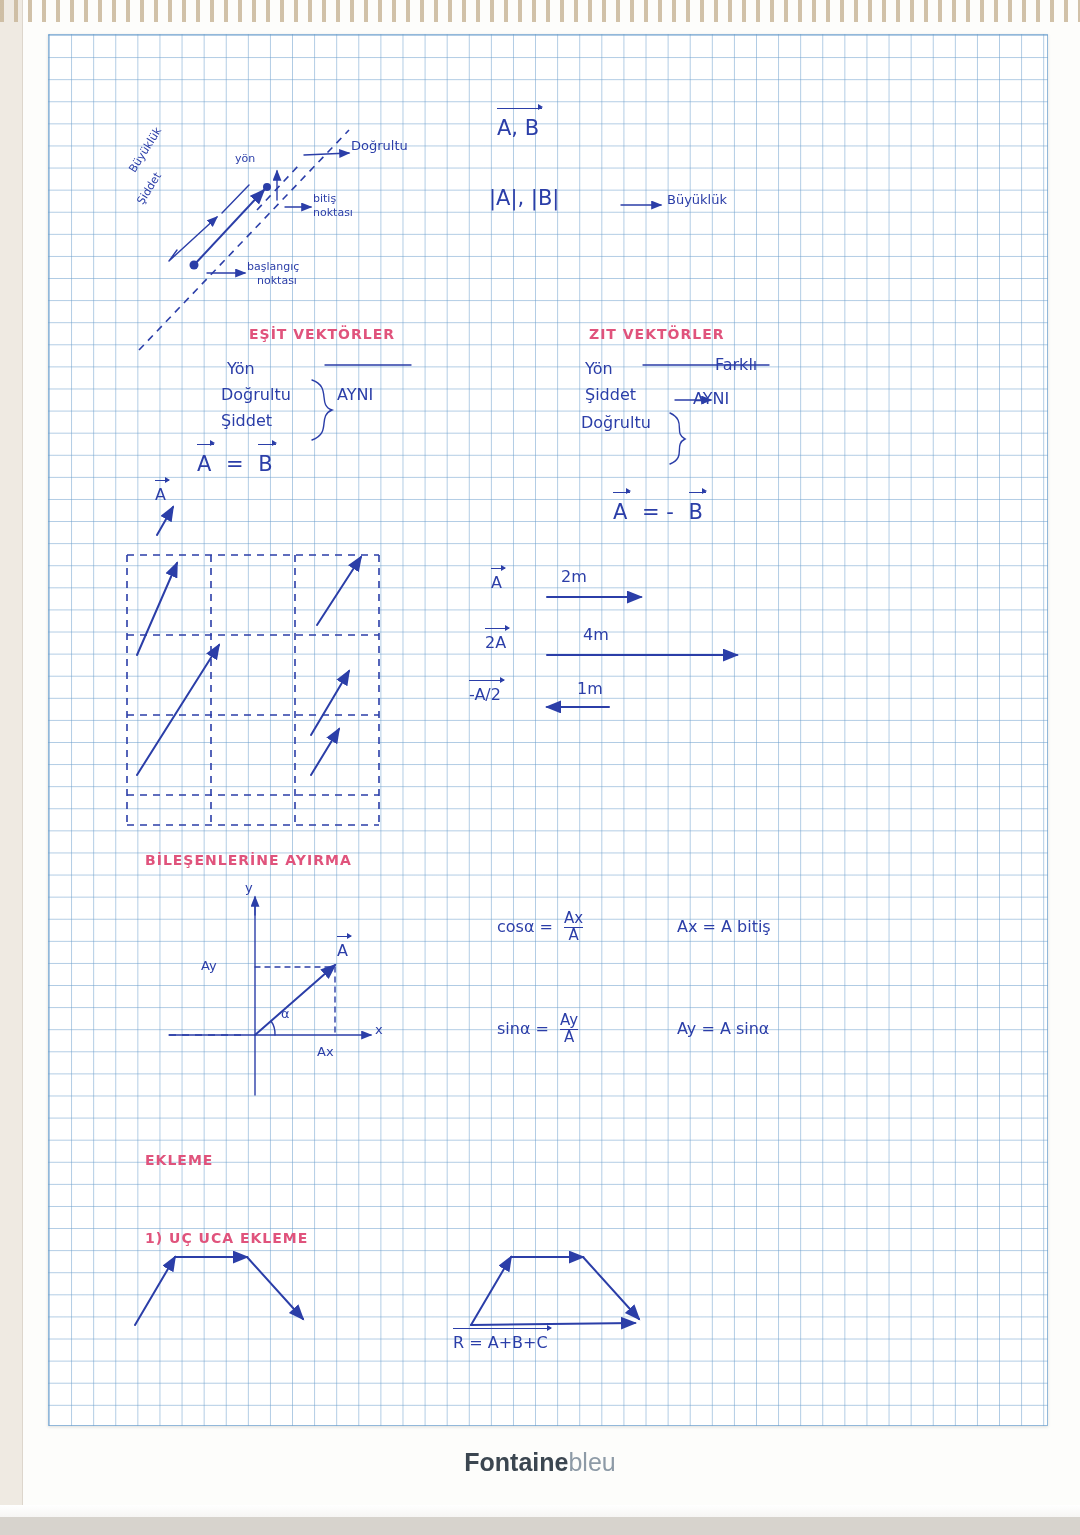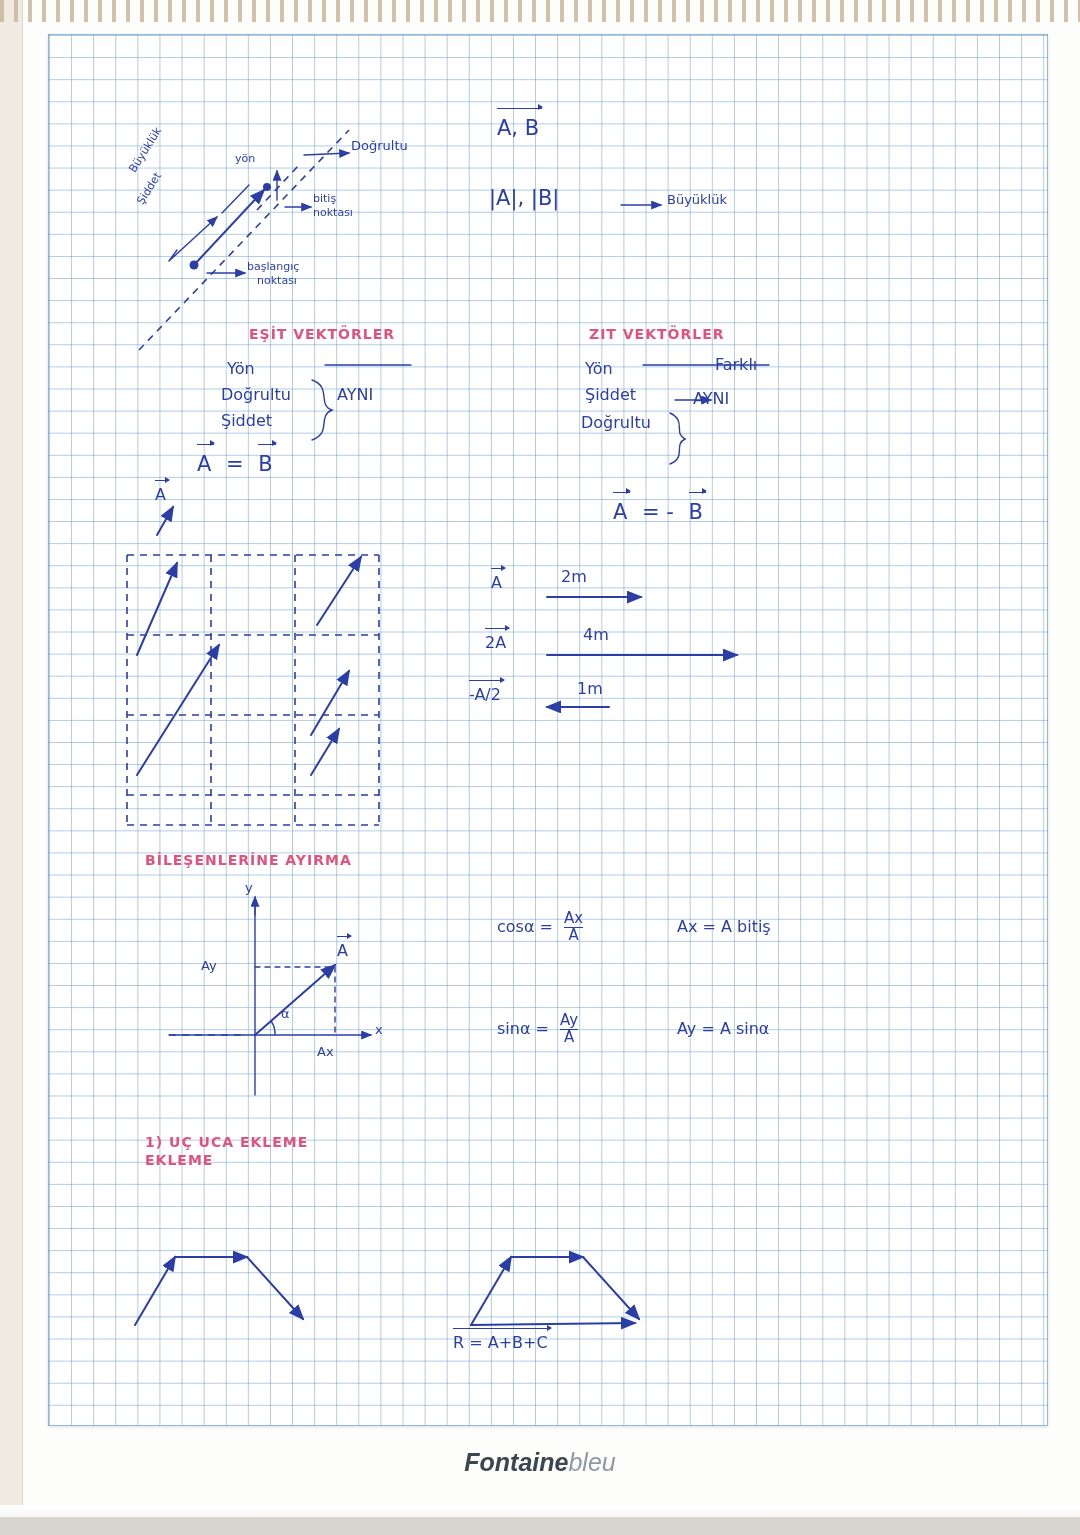--- a/index.html
+++ b/index.html
@@ -140,21 +140,20 @@
 
   .footer {
     position: absolute;
     left: 0;
     top: 1448px;
     width: 1080px;
     text-align: center;
     font-family: "Liberation Sans", sans-serif;
     font-size: 25px;
     color: #5d6b77;
-    font-style: italic;
   }
   .footer b { color: #3b4650; font-weight: bold; }
   .footer span.light { color: #8d9aa6; }
 </style>
 </head>
 <body>
 
 <div id="page">
   <div class="page-left-edge"></div>
   <div class="punch-strip"></div>
@@ -323,21 +322,21 @@
     <div class="ink t-md" style="left:448px; top:978px;">
       <span>sinα =</span>
       <span class="frac" style="margin-left:6px;">
         <span class="num">Ay</span>
         <span class="den">A</span>
       </span>
     </div>
     <div class="ink t-md" style="left:628px; top:986px;">Ay = A sinα</div>
 
     <div class="ink red t-head" style="left:96px; top:1118px;">EKLEME</div>
-    <div class="ink red t-head" style="left:96px; top:1100px;text-align:right;">1) UÇ UCA EKLEME</div>
+    <div class="ink red t-head" style="left:96px; top:1196px;text-align:right;">1) UÇ UCA EKLEME</div>
 
     <div class="ink t-md" style="left:404px; top:1300px;">
       <span class="vec">R = A+B+C</span>
     </div>
 
   </div>
 
   <div class="footer">
     <b>Fontaine</b><span class="light">bleu</span>
   </div>

